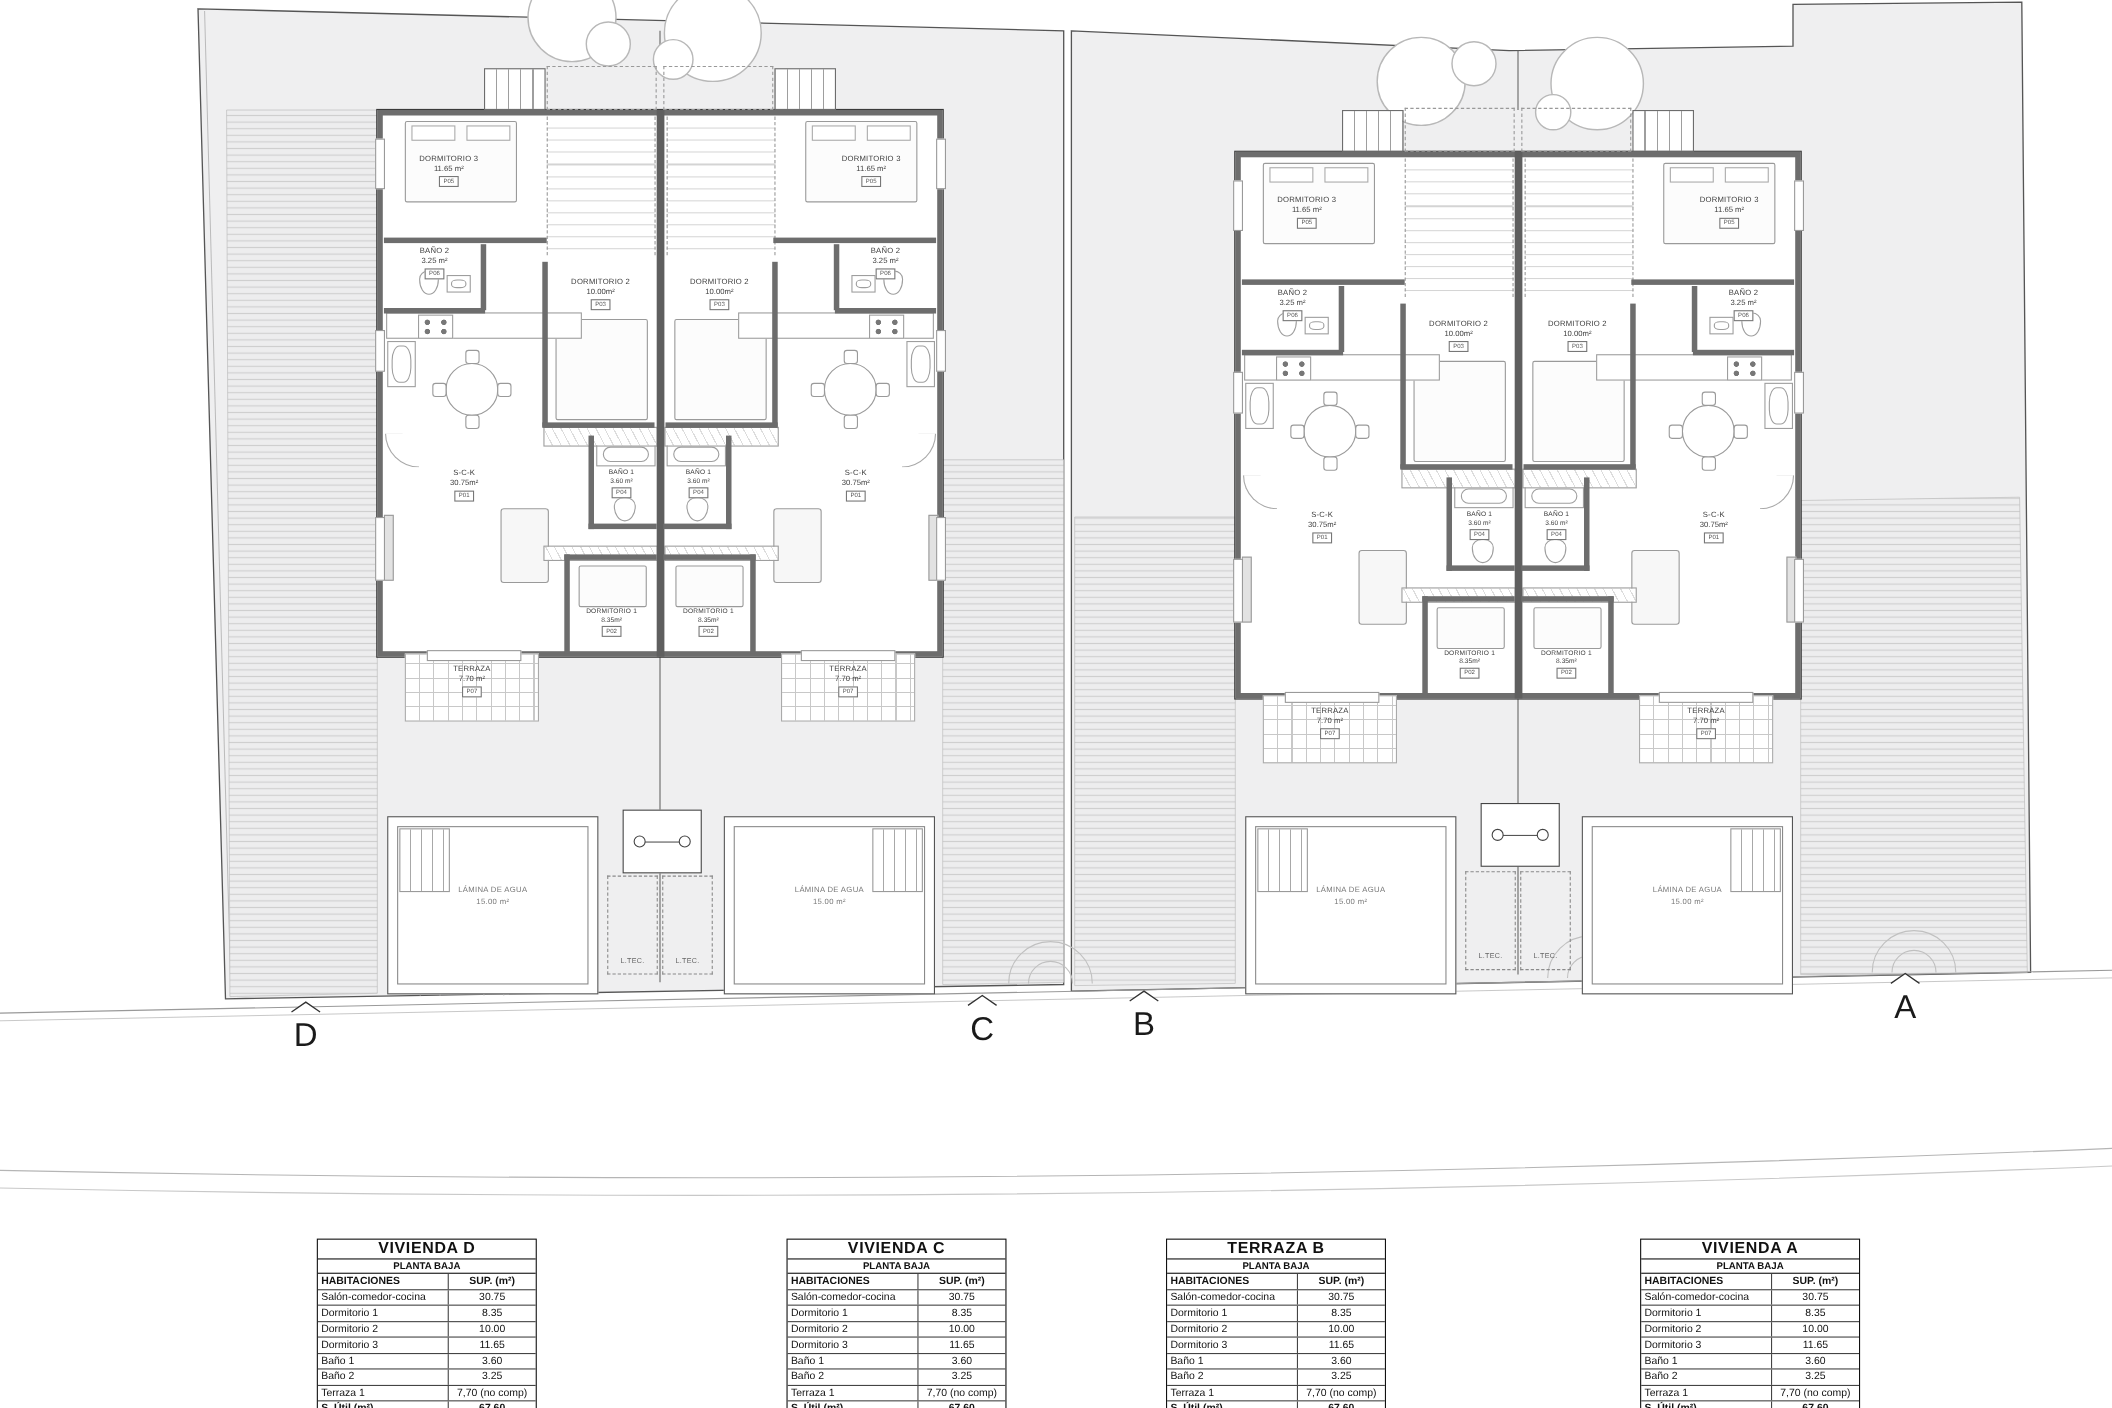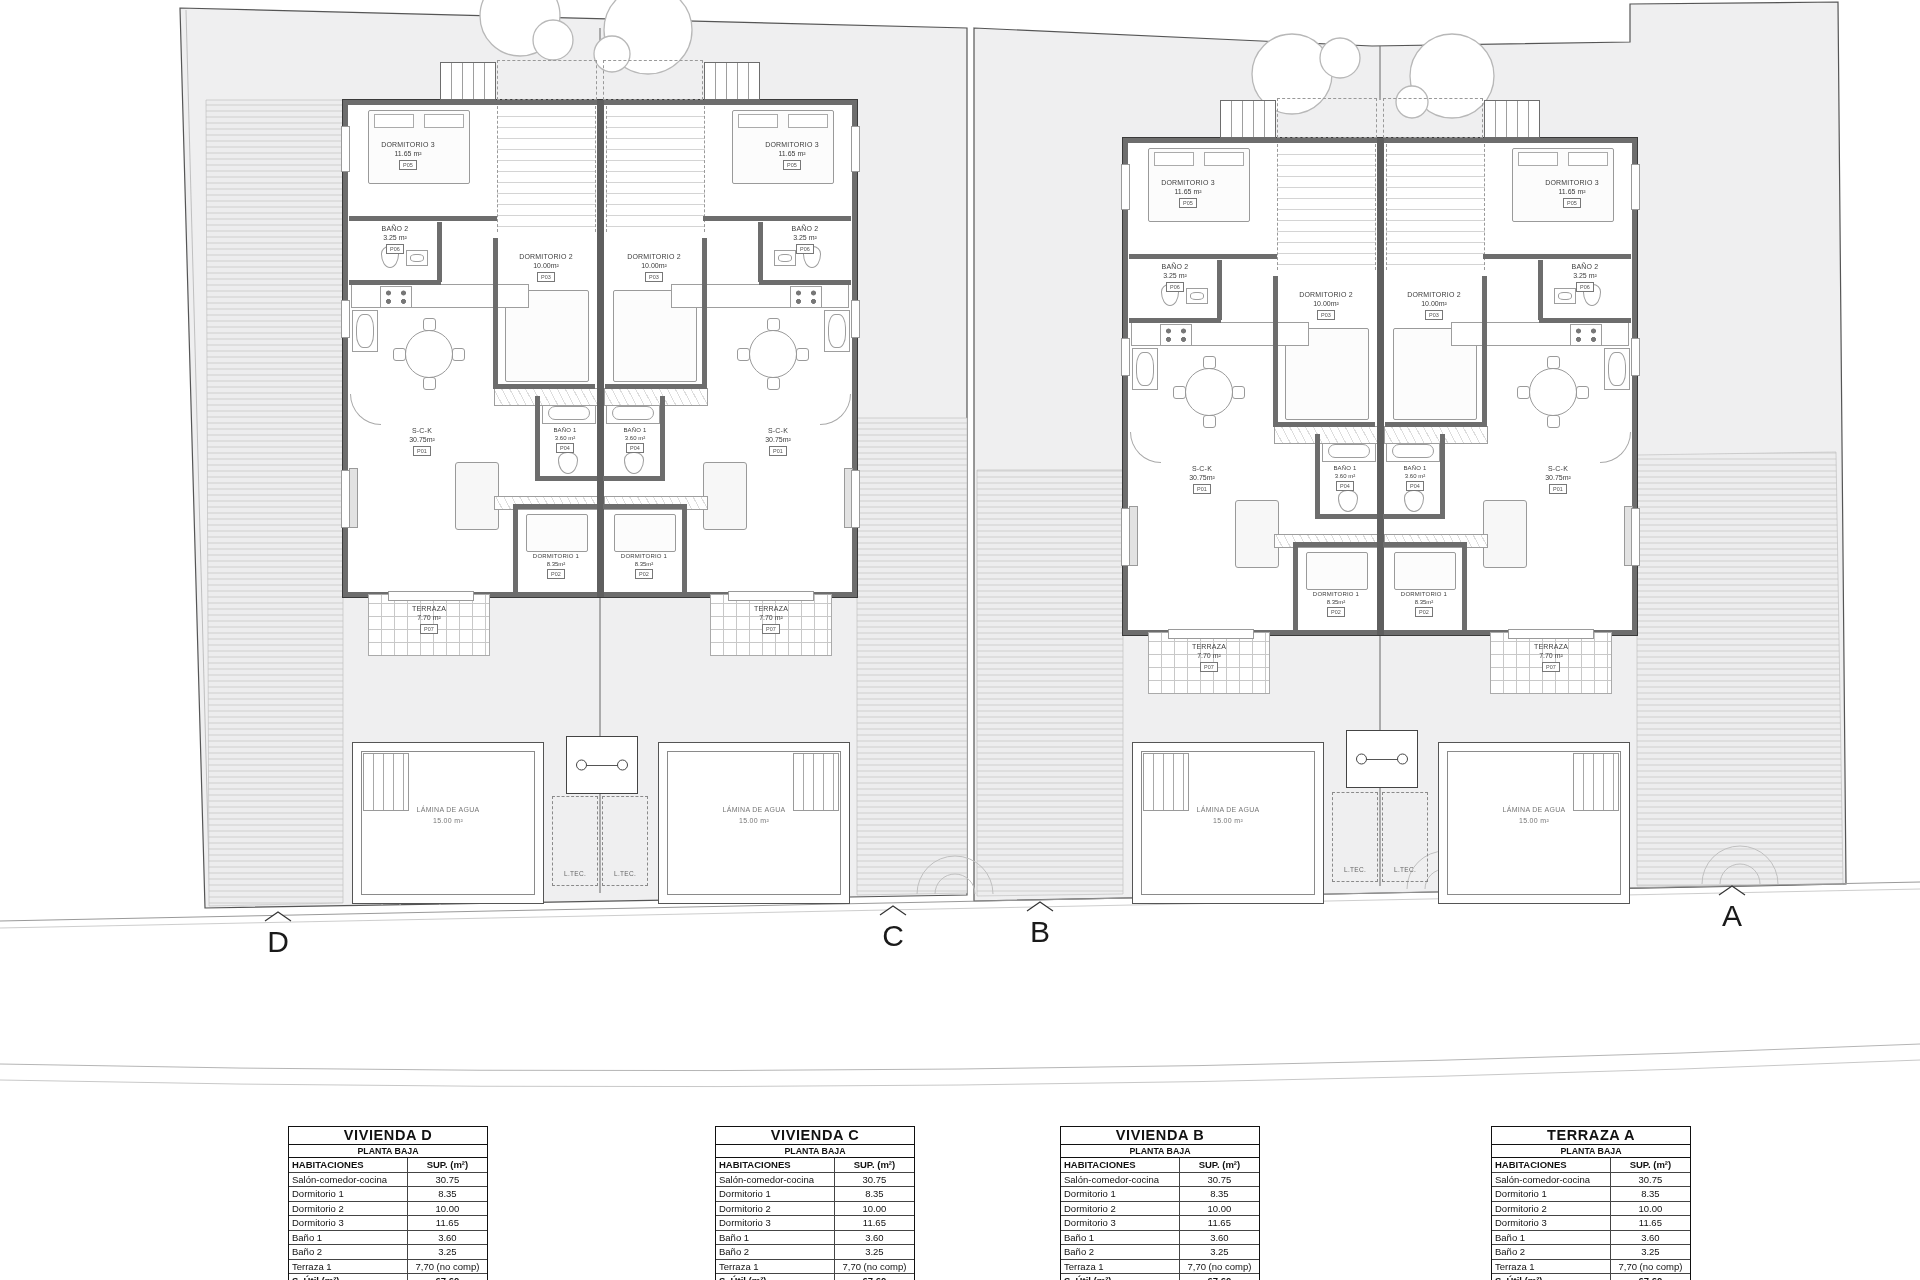--- a/index.html
+++ b/index.html
@@ -531,21 +531,21 @@
         <div class="c2">7,70 (no comp)</div>
       </div>
     <div class="vt-row vt-total">
         <div class="c1">S. Útil (m²)</div>
         <div class="c2">67.60</div>
       </div>
 
   </div>
 
   <div class="vtable" style="left:1060px;">
-    <div class="vt-title">VIVIENDA B</div>
+    <div class="vt-title">TERRAZA B</div>
     <div class="vt-sub">PLANTA BAJA</div>
     <div class="vt-row vt-head">
         <div class="c1">HABITACIONES</div>
         <div class="c2">SUP. (m²)</div>
       </div>
     <div class="vt-row">
         <div class="c1">Salón-comedor-cocina</div>
         <div class="c2">30.75</div>
       </div>
     <div class="vt-row">
@@ -573,21 +573,21 @@
         <div class="c2">7,70 (no comp)</div>
       </div>
     <div class="vt-row vt-total">
         <div class="c1">S. Útil (m²)</div>
         <div class="c2">67.60</div>
       </div>
 
   </div>
 
   <div class="vtable" style="left:1491px;">
-    <div class="vt-title">TERRAZA A</div>
+    <div class="vt-title">VIVIENDA A</div>
     <div class="vt-sub">PLANTA BAJA</div>
     <div class="vt-row vt-head">
         <div class="c1">HABITACIONES</div>
         <div class="c2">SUP. (m²)</div>
       </div>
     <div class="vt-row">
         <div class="c1">Salón-comedor-cocina</div>
         <div class="c2">30.75</div>
       </div>
     <div class="vt-row">

